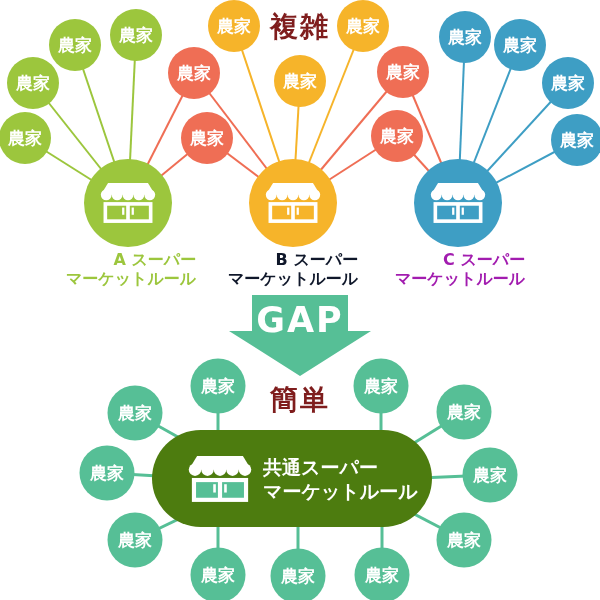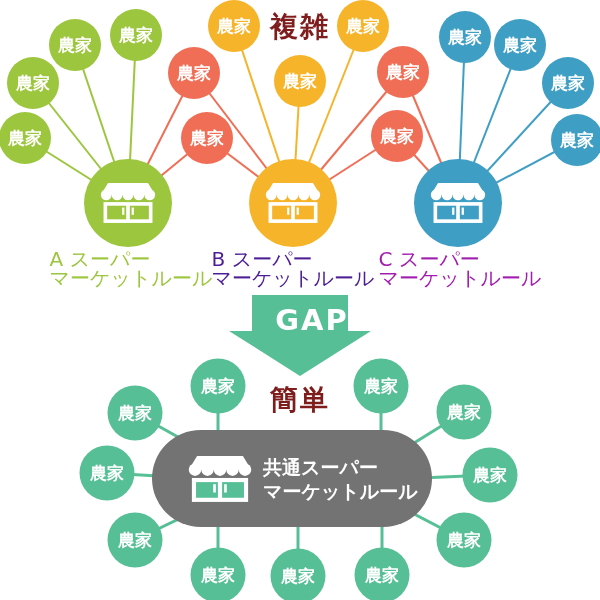--- a/index.html
+++ b/index.html
@@ -10,30 +10,30 @@
         justify-content:center;font-weight:bold;transform:translate(-50%,-50%);z-index:2;}
   .farm{width:52px;height:52px;font-size:17px;letter-spacing:0px;}
   .farm-b{width:55px;height:55px;font-size:17px;}
   .c-green{background:#9CC63D;}
   .c-orange{background:#F6B42A;}
   .c-red{background:#EF6E55;}
   .c-blue{background:#3E9EC4;}
   .c-teal{background:#56BF96;}
   .market{width:88px;height:88px;z-index:3;}
   .market svg{width:58px;height:44px;display:block;}
-  .market-label{position:absolute;transform:translateX(-50%);text-align:left;font-weight:normal;
-        font-size:20px;line-height:19px;z-index:2;white-space:nowrap;}
-  .t-green{color:#9CC63D;} .t-orange{color:#4c1d95;} .t-blue{color:#a21caf;}
+  .market-label{position:absolute;transform:translateX(-50%);text-align:right;font-weight:bold;
+        font-size:16px;line-height:19px;z-index:2;white-space:nowrap;}
+  .t-green{color:#9CC63D;} .t-orange{color:#0f172a;} .t-blue{color:#a21caf;}
   .section-title{position:absolute;transform:translate(-50%,-50%);color:#7f1d1d;font-weight:bold;
         font-size:28px;z-index:4;white-space:nowrap;letter-spacing:2px;}
   .gap-arrow{position:absolute;left:225px;top:293px;z-index:4;}
   .gap-label{position:absolute;left:300px;top:320px;transform:translate(-50%,-50%);color:#fff;
-        font-weight:bold;font-size:29px;letter-spacing:2px;z-index:5;margin-left:12px;}
+        font-weight:bold;font-size:35px;letter-spacing:2px;z-index:5;}
   .hub{position:absolute;left:152px;top:430px;width:280px;height:97px;border-radius:49px;
-        background:#737373;display:flex;align-items:center;z-index:3;padding:0;box-sizing:border-box;}
+        background:#4d7c0f;display:flex;align-items:center;z-index:3;padding:0;box-sizing:border-box;}
   .hub-icon{margin-left:34px;}
   .hub-icon svg{width:68px;height:50px;display:block;}
   .hub-text{margin-left:9px;color:#fff;font-weight:bold;font-size:19px;line-height:24px;white-space:nowrap;}
 </style>
 </head>
 <body>
 
 <div class="canvas">
 
   <svg class="lines" width="600" height="600" viewBox="0 0 600 600">

